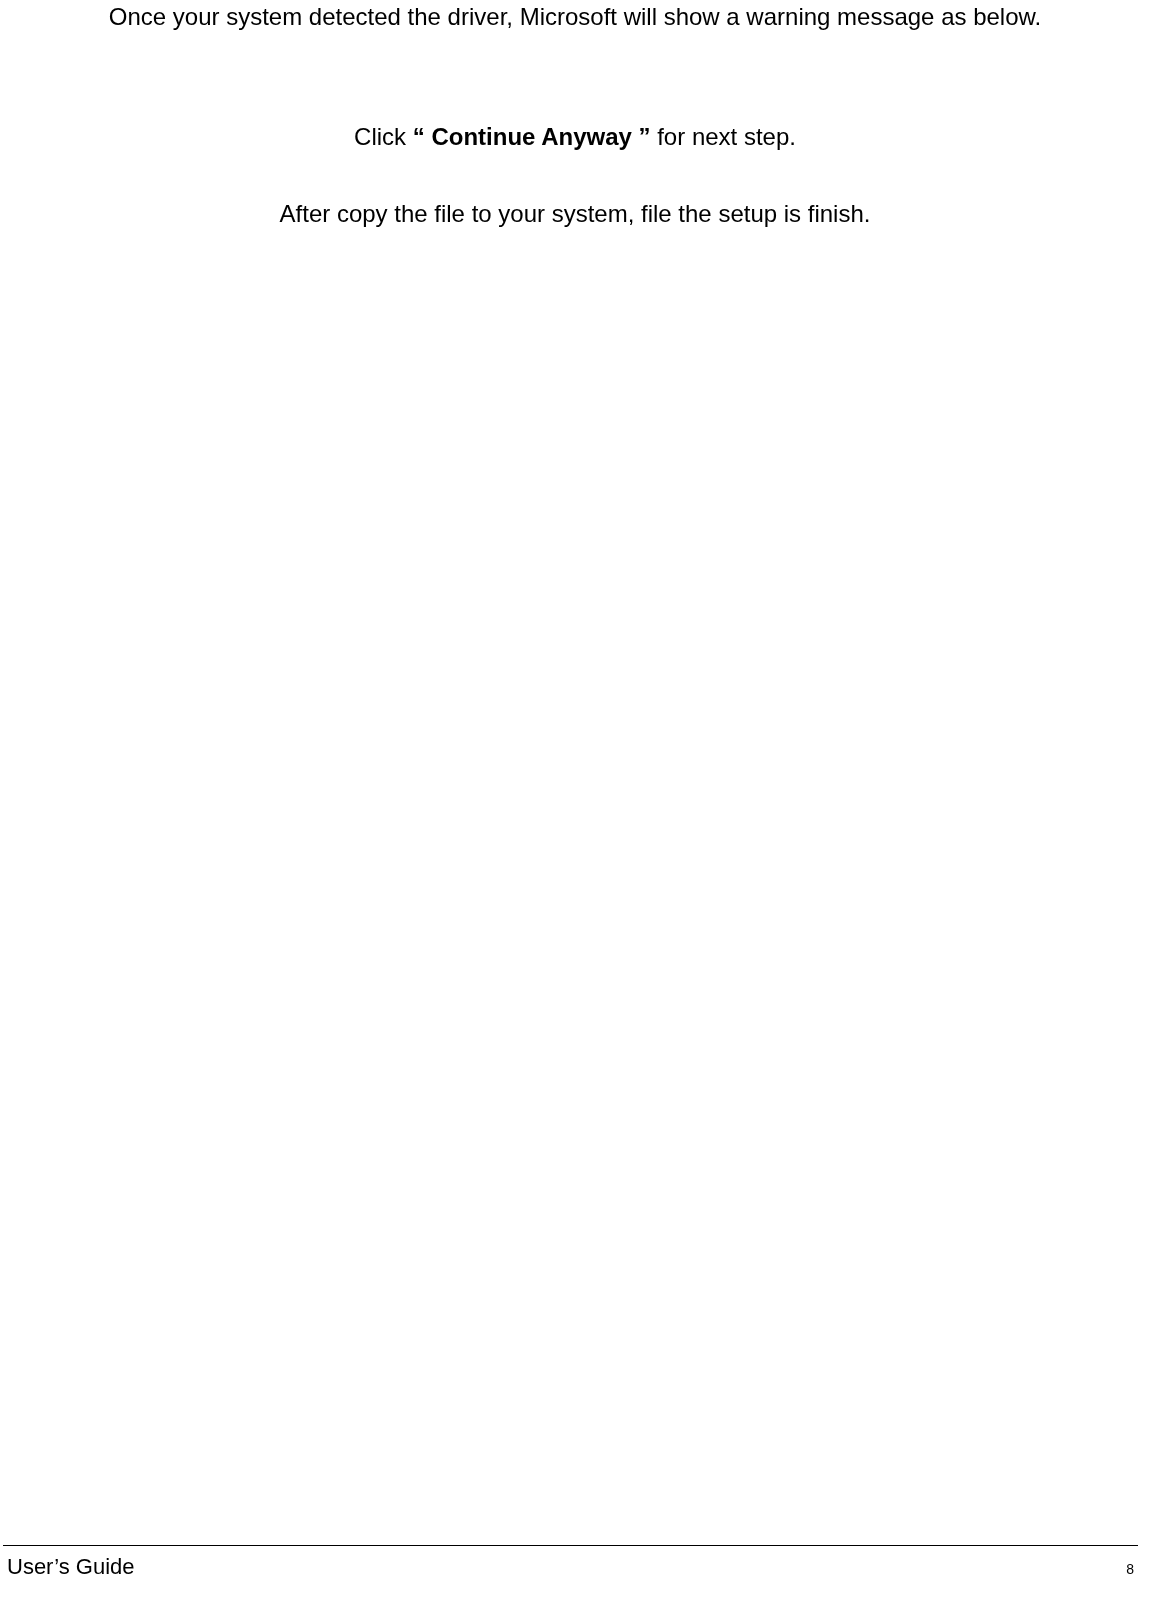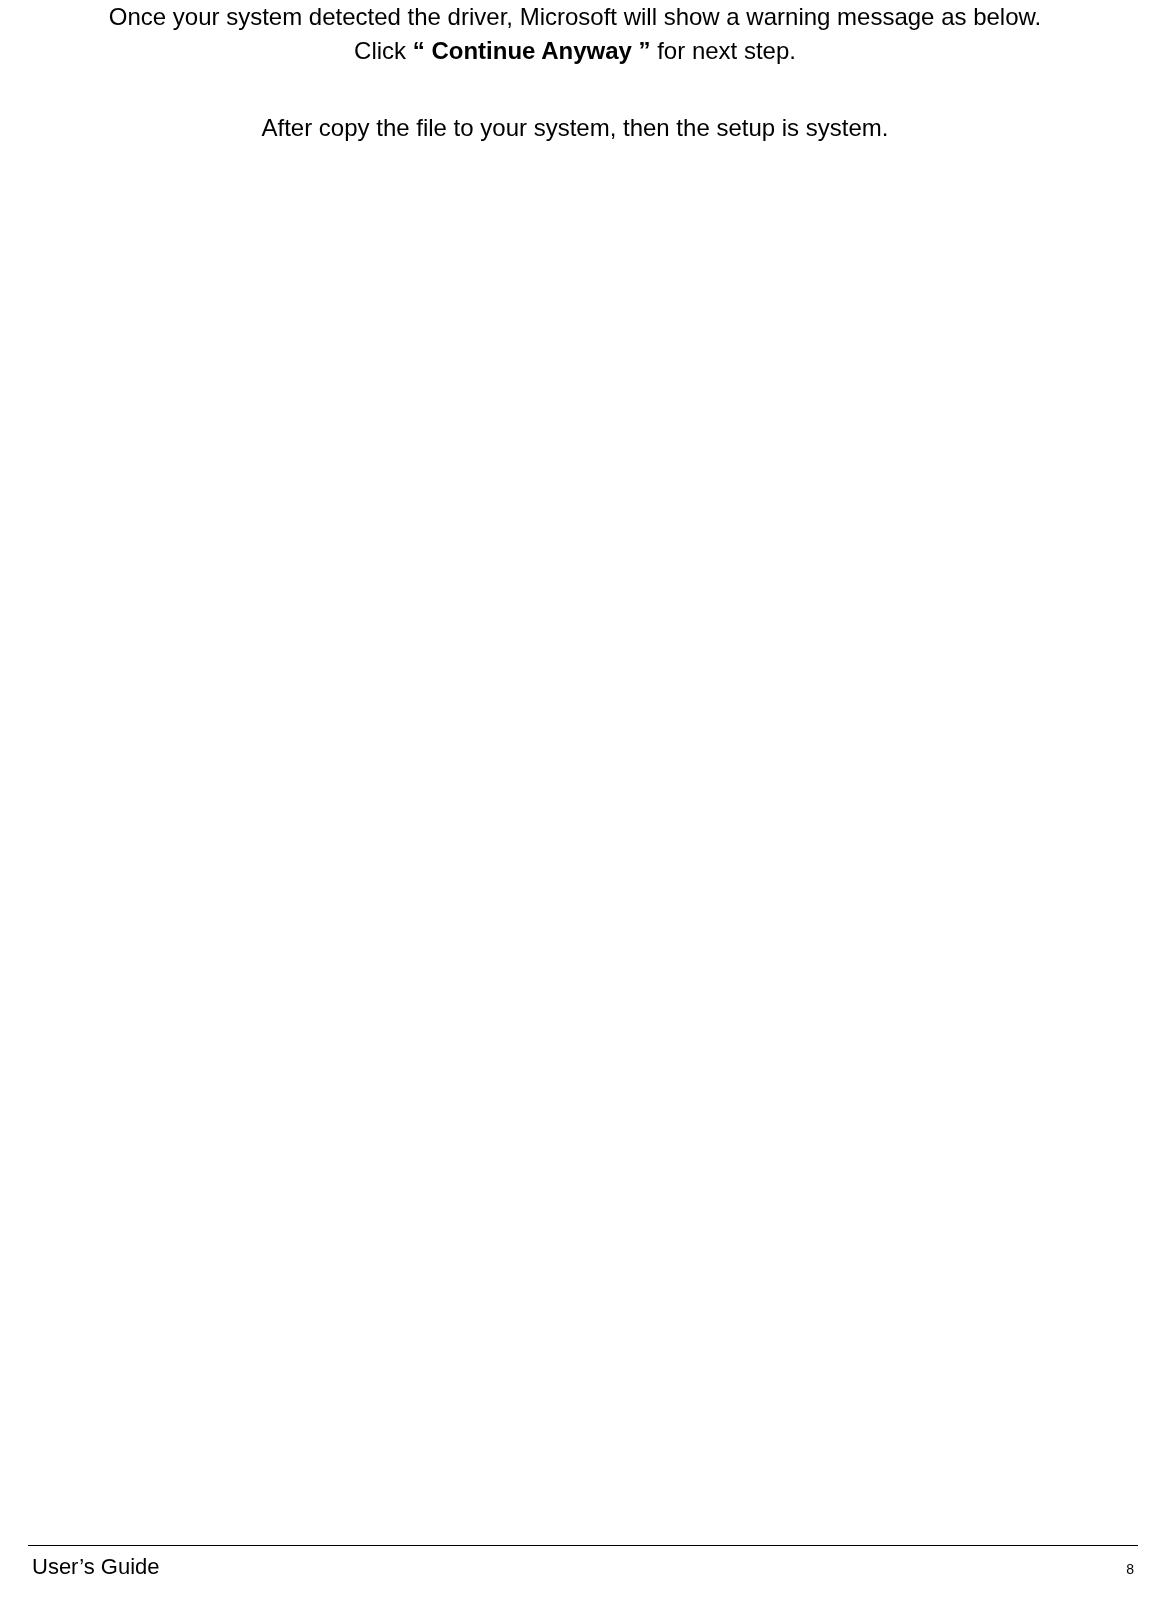--- a/index.html
+++ b/index.html
@@ -21,31 +21,32 @@
     }
     .para {
       font-size: 24px;
       line-height: 1.4;
       color: #000000;
     }
     .para-1 {
       margin-top: 0;
     }
     .para-2 {
+      margin-top: 86px;
     }
     .para-3 {
       margin-top: 44px;
     }
     .bold {
       font-weight: bold;
     }
     .footer {
       position: absolute;
       bottom: 28px;
-      left: 28px;
+      left: 3px;
       right: 12px;
     }
     .footer-line {
       border-top: 1.5px solid #000000;
       width: 100%;
       margin-bottom: 8px;
     }
     .footer-row {
       display: flex;
       justify-content: space-between;
@@ -64,21 +65,21 @@
 </head>
 <body>
 
 <div class="content">
   <p class="para para-1">Once your system detected the driver, Microsoft will show a warning message as below.</p>
 
   <p class="para para-2">
     <span>Click </span><span class="bold">“ Continue Anyway ”</span><span> for next step.</span>
   </p>
 
-  <p class="para para-3">After copy the file to your system, then the setup is system.</p>
+  <p class="para para-3">After copy the file to your system, file the setup is finish.</p>
 </div>
 
 <div class="footer">
   <div class="footer-line"></div>
   <div class="footer-row">
     <span class="footer-title">User’s Guide</span>
     <span class="footer-page">8</span>
   </div>
 </div>
 

